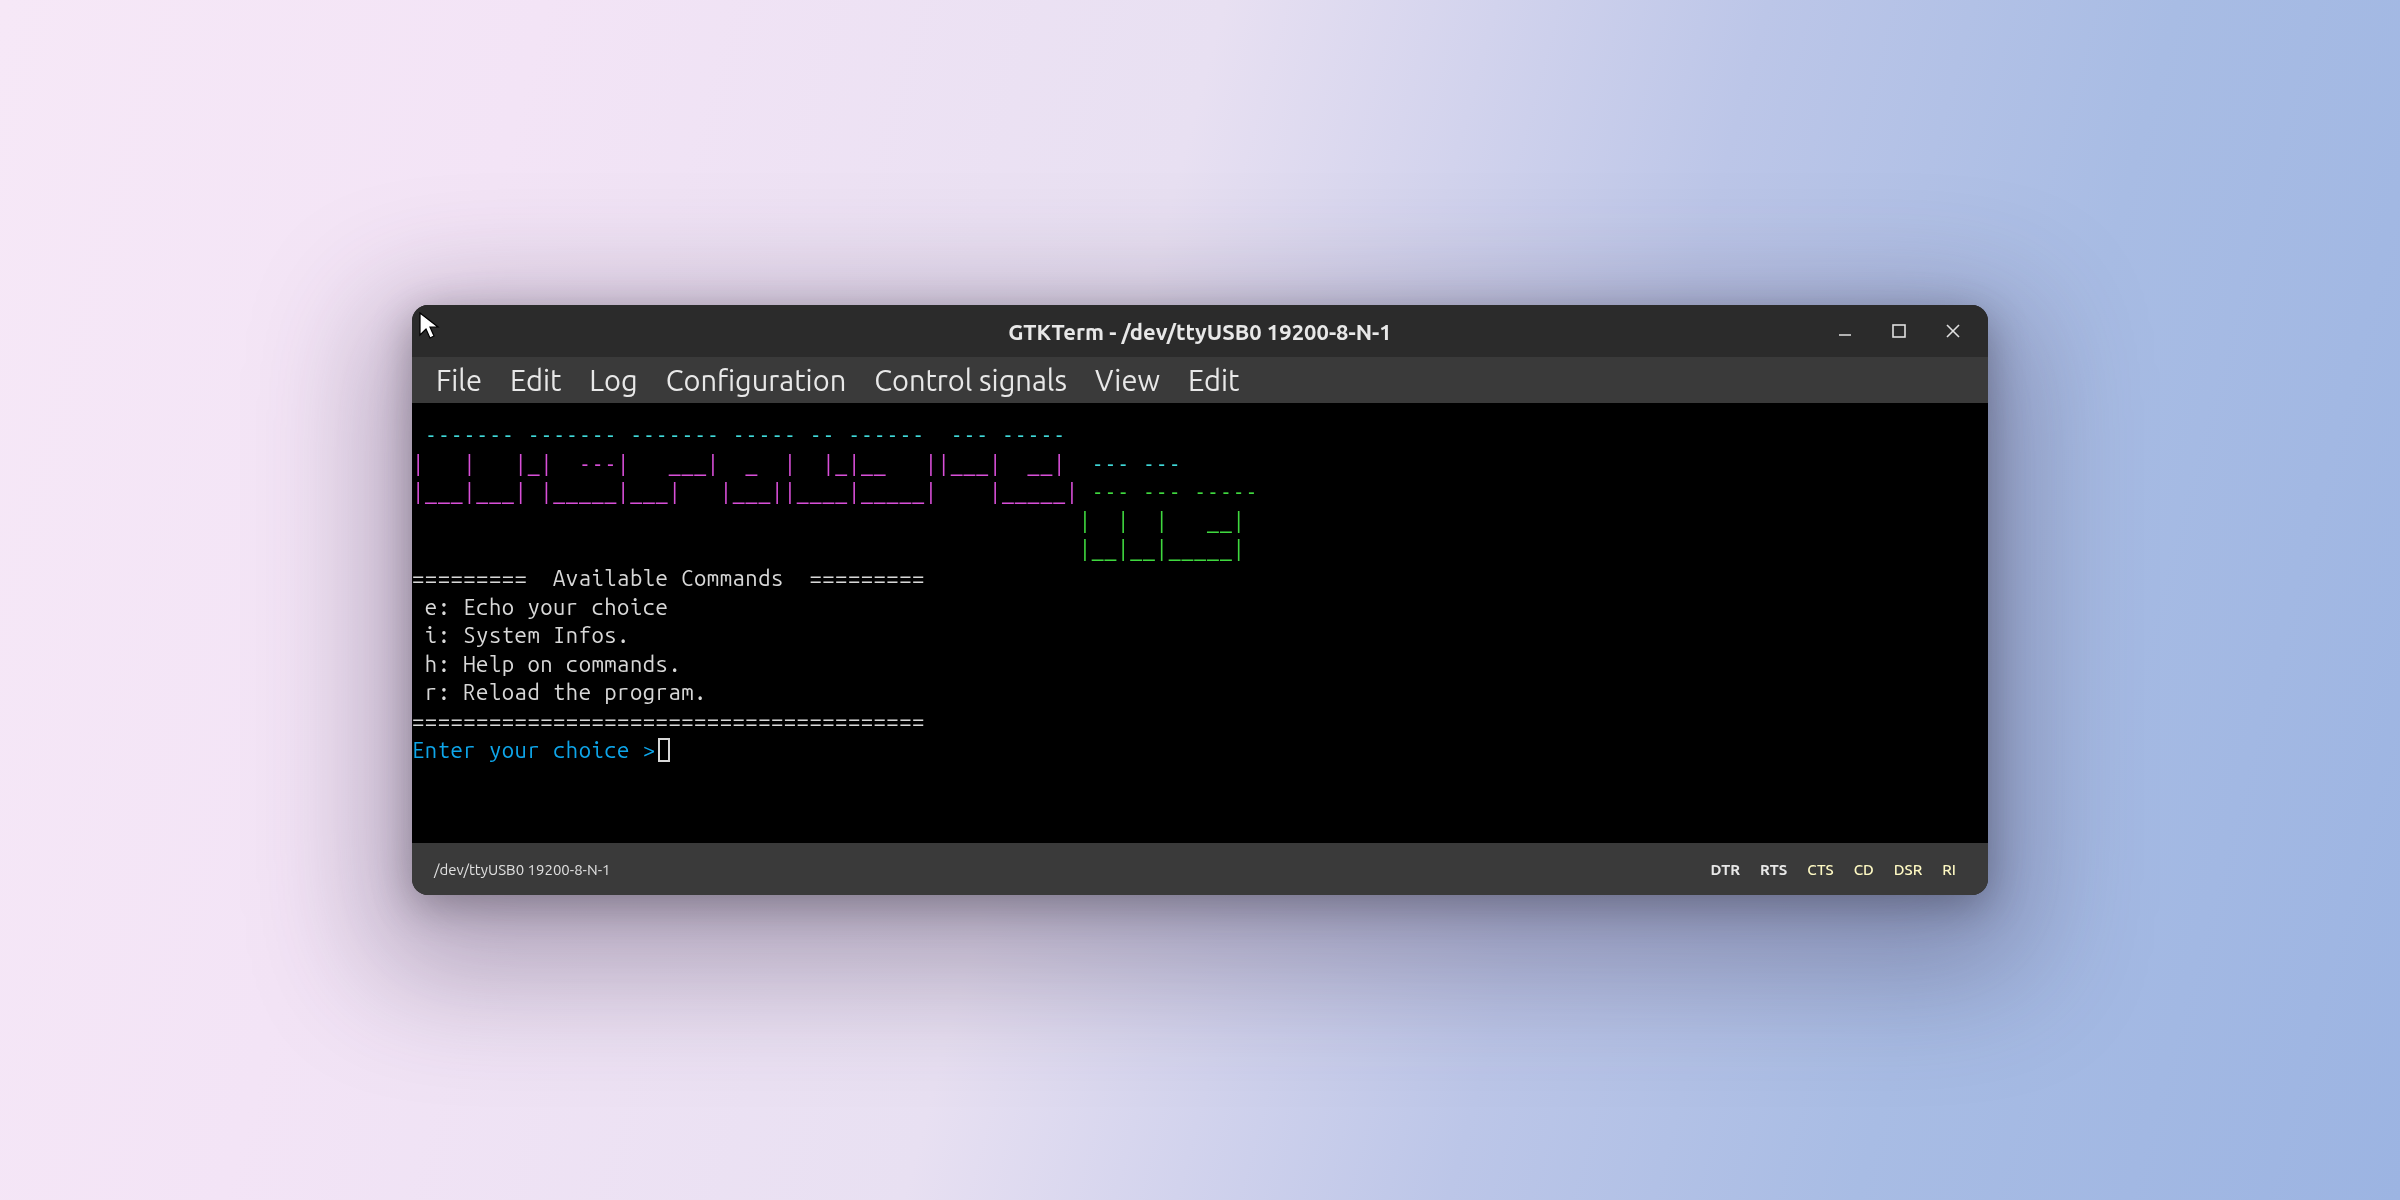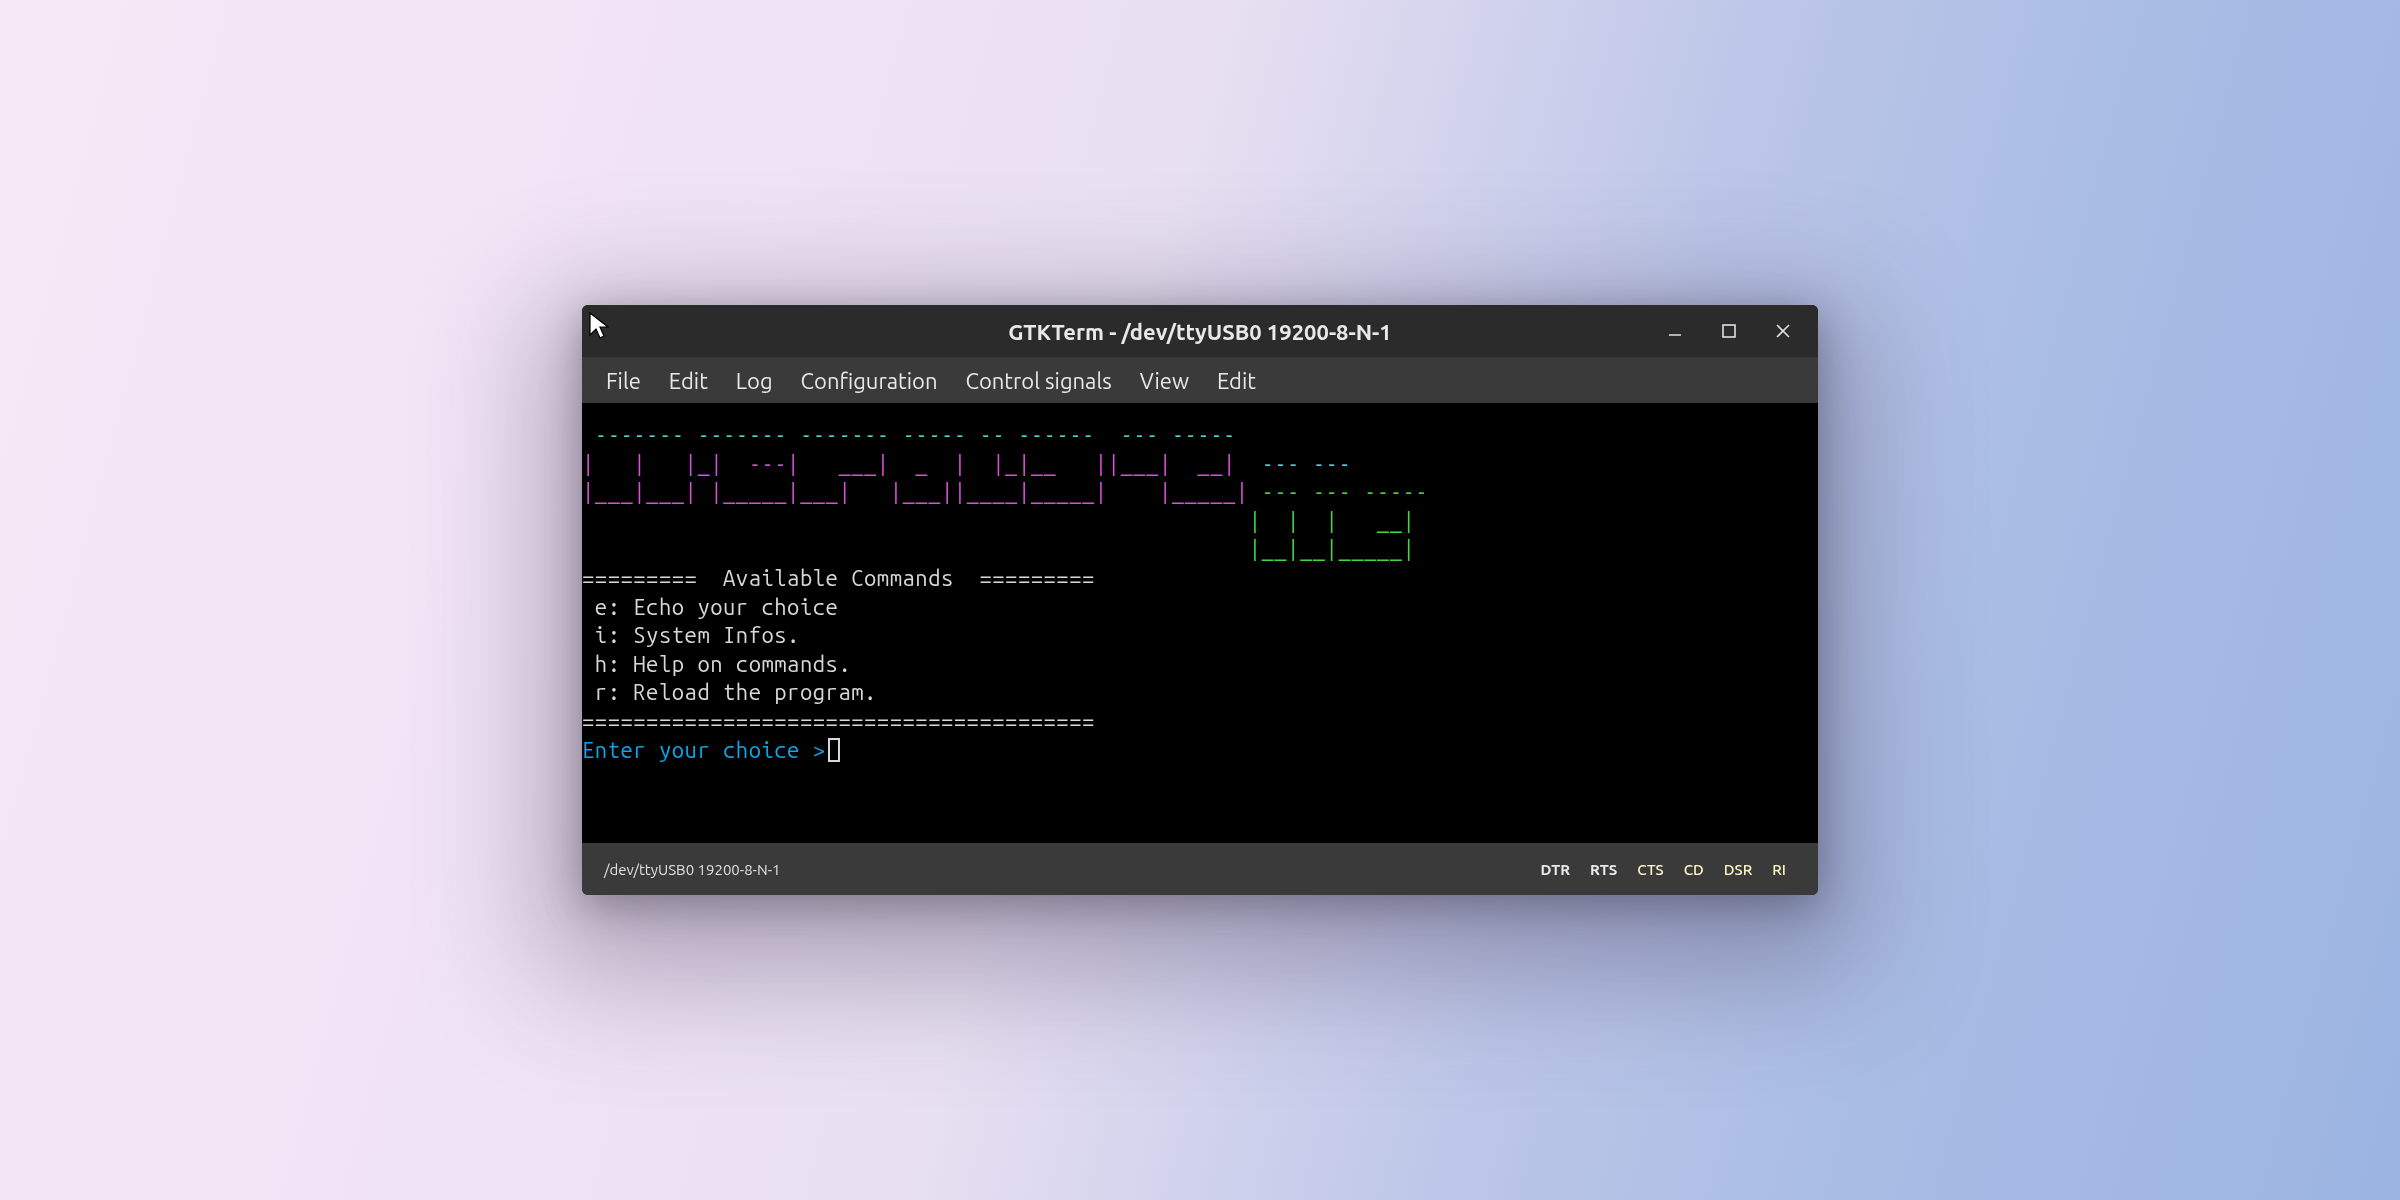--- a/index.html
+++ b/index.html
@@ -9,23 +9,23 @@
     height: 1200px;
     background: linear-gradient(105deg, #f6e8f7 0%, #f3e4f6 20%, #e8e0f2 45%, #bcc6e8 65%, #a8bce4 80%, #9cb4e2 100%);
     display: flex;
     align-items: center;
     justify-content: center;
     font-family: "Ubuntu", "Segoe UI", sans-serif;
     overflow: hidden;
     transform-origin: top left;
   }
   .window {
-    width: 1236px;
+    width: 1576px;
     background: #2b2b2b;
-    border-radius: 6px;
+    border-radius: 16px;
     box-shadow: 0 40px 120px 40px rgba(60,50,80,0.35), 0 10px 40px rgba(0,0,0,0.3);
     overflow: hidden;
     position: relative;
   }
   .titlebar {
     height: 52px;
     background: #2b2b2b;
     display: flex;
     align-items: center;
     color: #e8e8e8;
@@ -56,21 +56,21 @@
   .menubar {
     height: 46px;
     background: #3a3a3a;
     display: flex;
     align-items: center;
     padding: 0 10px;
     gap: 0;
   }
   .menu-item {
     color: #e8e8e8;
-    font-size: 22px;
+    font-size: 29px;
     padding: 6px 14px;
     cursor: pointer;
   }
   .terminal {
     background: #000;
     color: #d8d8d8;
     font-family: "Ubuntu Mono","DejaVu Sans Mono","Courier New",monospace;
     font-size: 22px;
     line-height: 1.3;
     padding: 18px 0 30px 0;

